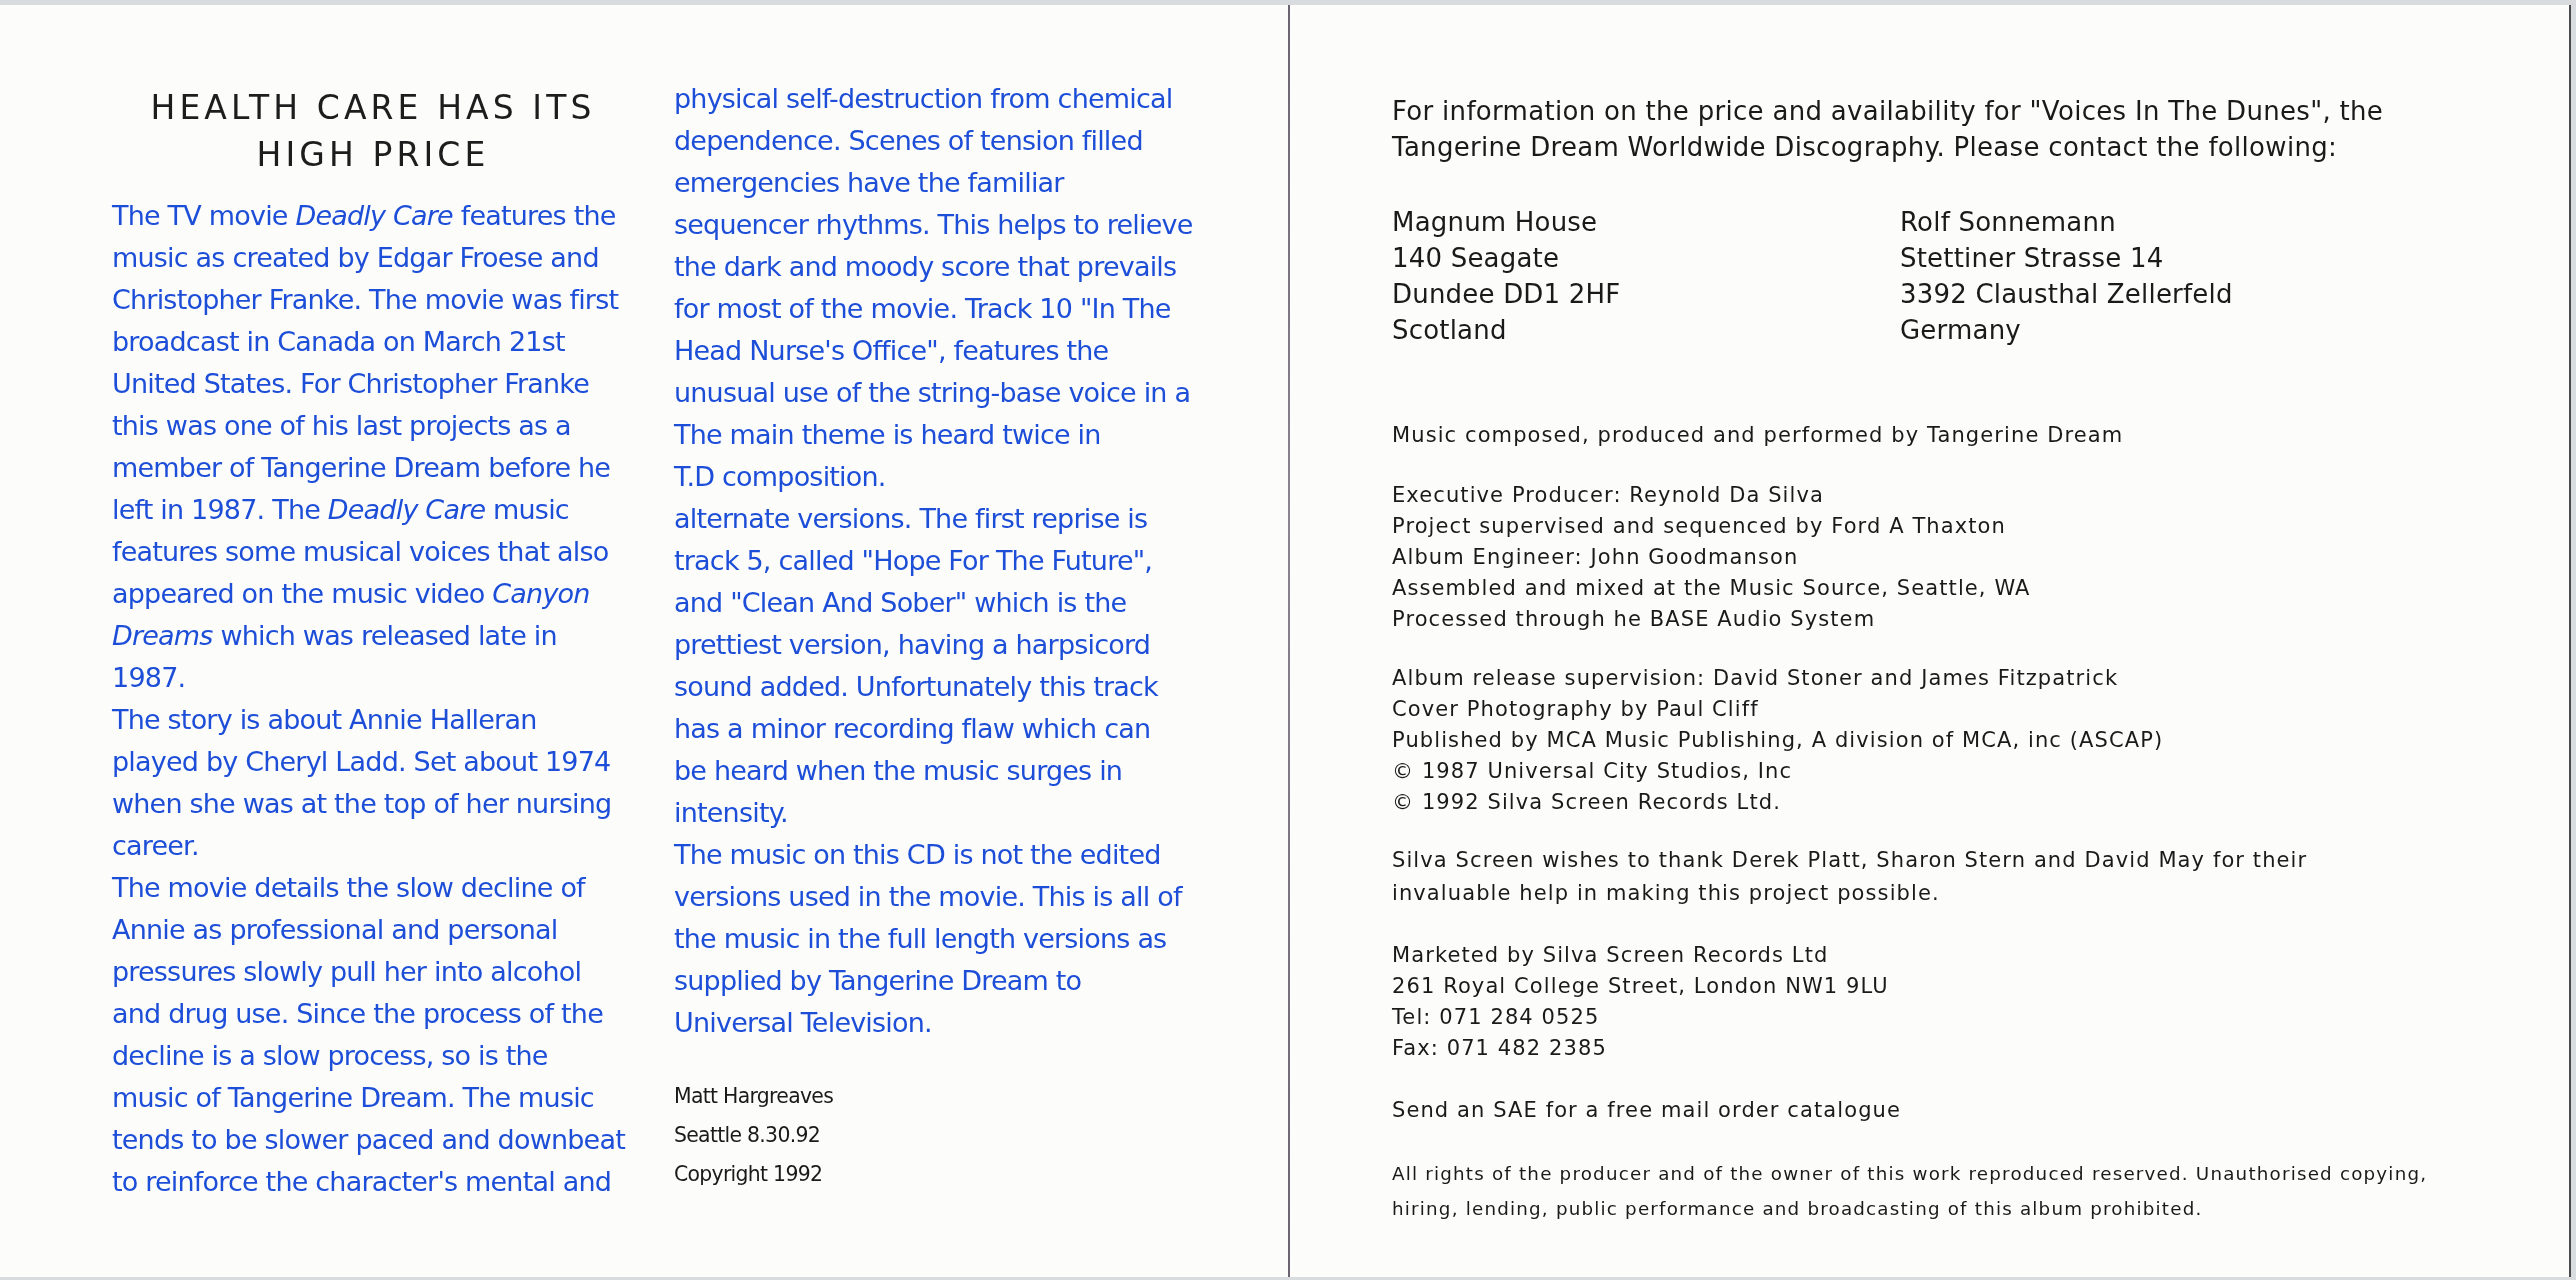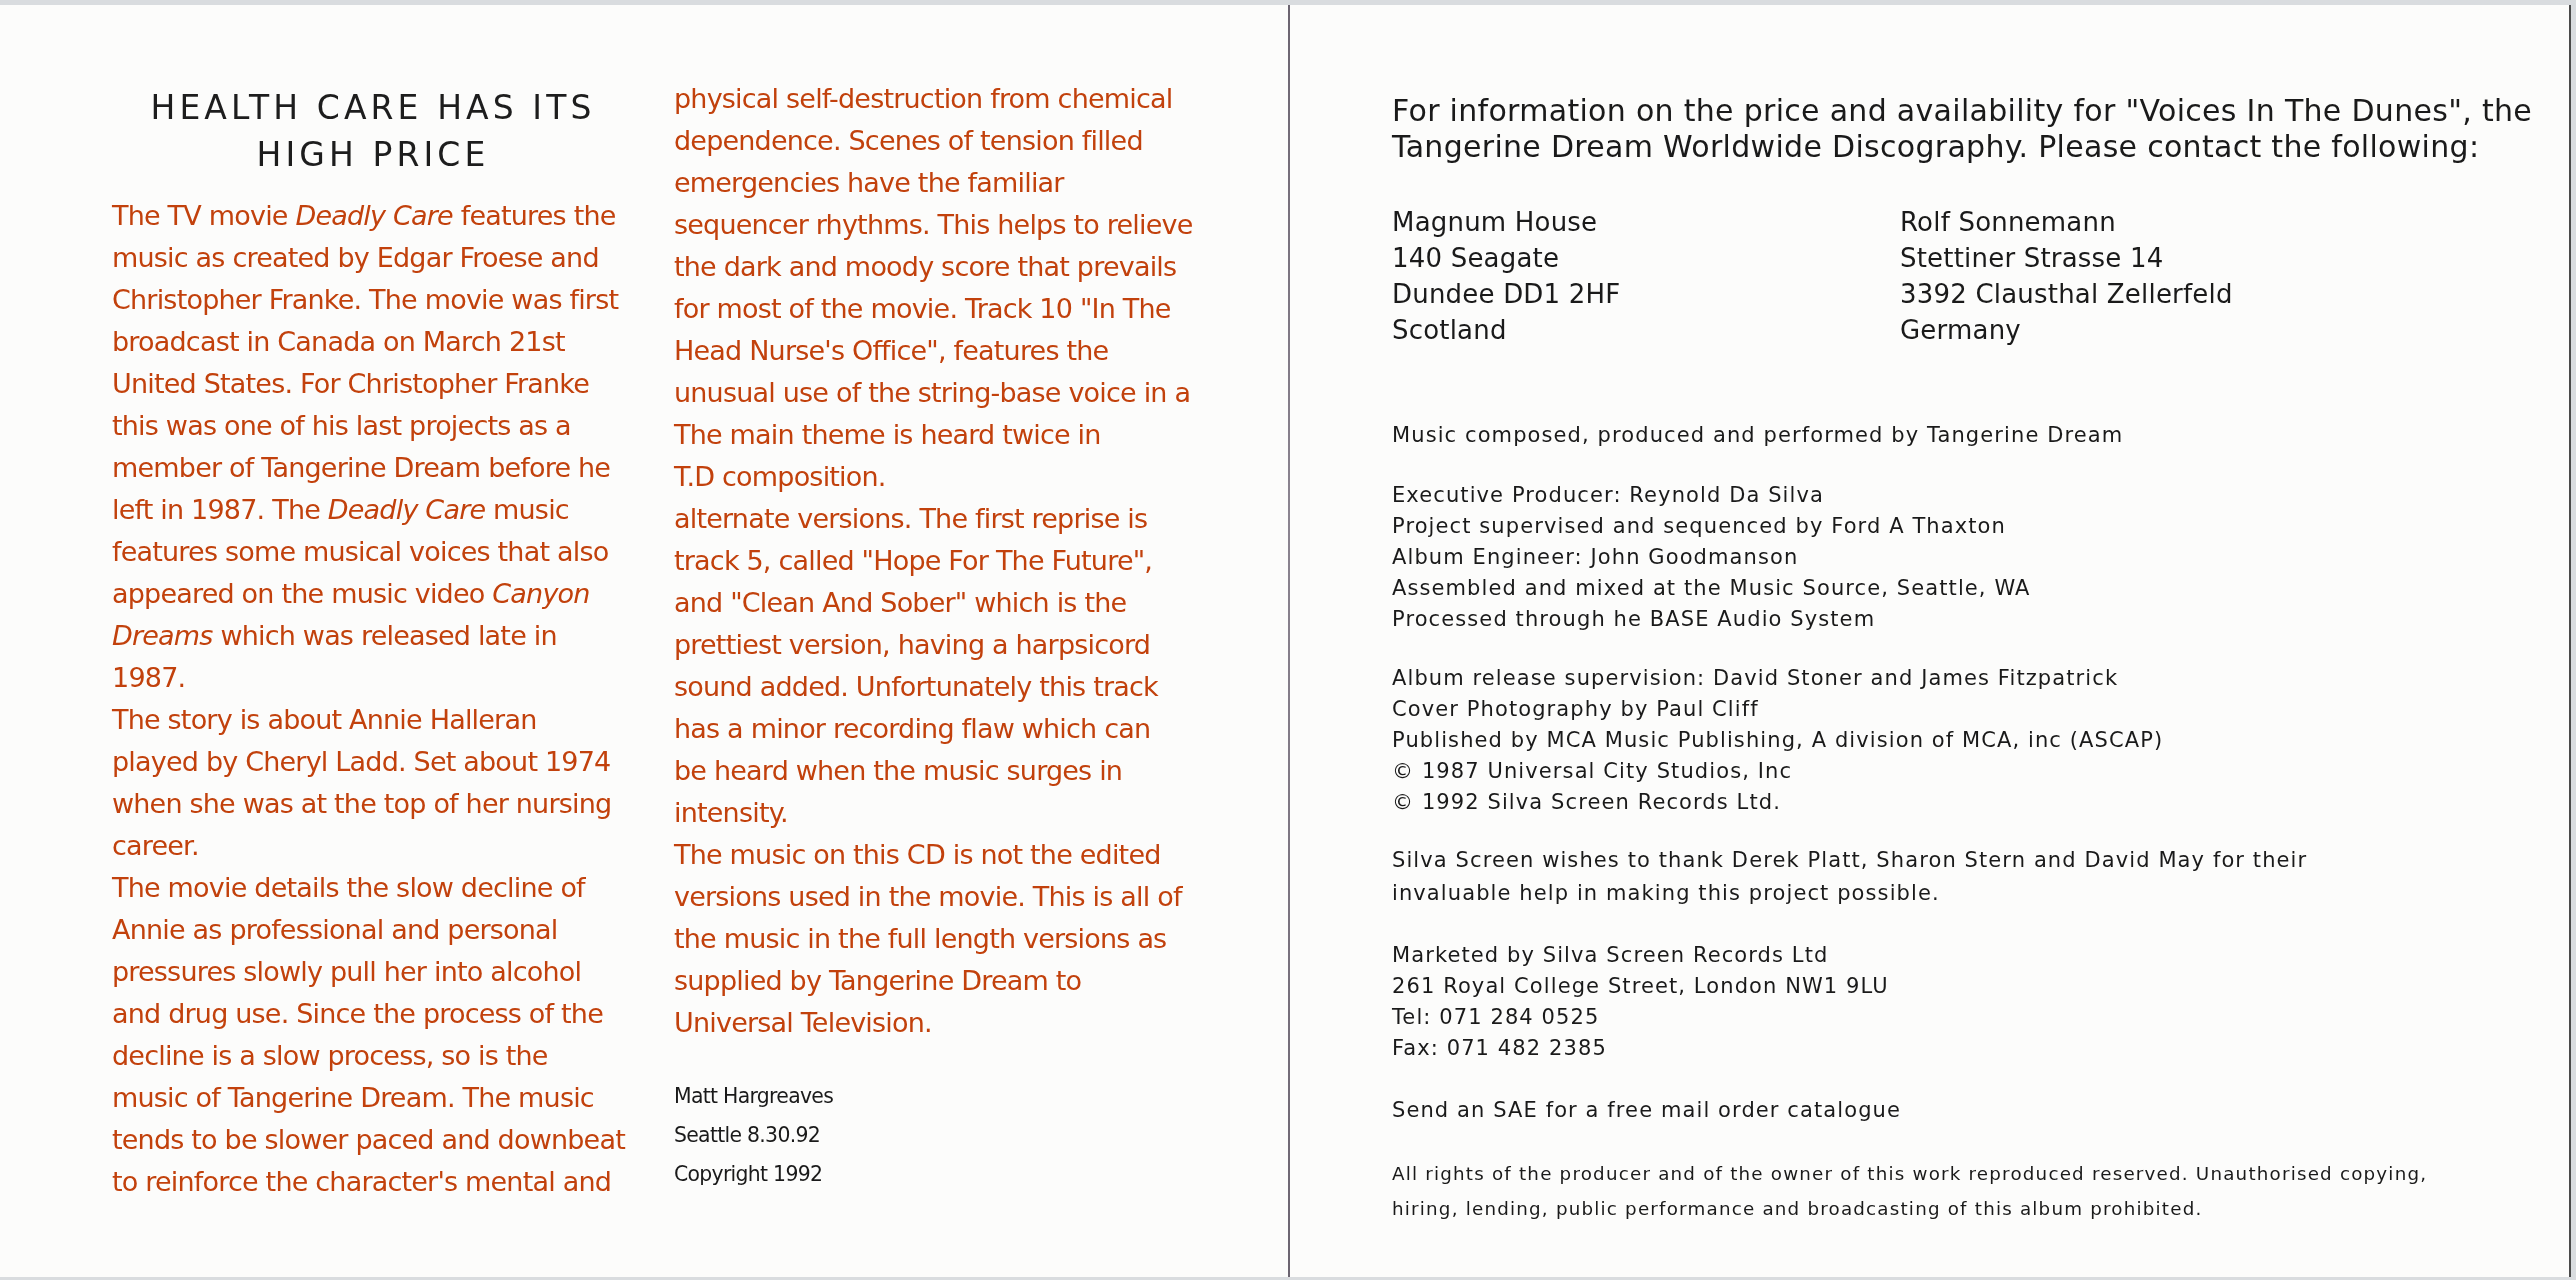--- a/index.html
+++ b/index.html
@@ -20,30 +20,30 @@
     background: linear-gradient(to bottom, #6b6470, #8b8490 40%, #6b6470);
   }
   .abs { position: absolute; }
   .heading {
     left: 112px; top: 76px; width: 516px; text-align: center;
     font-size: 33px; letter-spacing: 4.1px; line-height: 47px; font-weight: normal;
     font-family: "DejaVu Sans", sans-serif; color: #1d1d1d;
   }
   .body-text {
     font-size: 27px; line-height: 42px; letter-spacing: -0.8px;
-    font-family: "DejaVu Sans", sans-serif; color: #c2410c;
+    font-family: "DejaVu Sans", sans-serif; color: #1d4ed8;
     white-space: nowrap;
   }
   .col1 { left: 112px; top: 190px; }
   .col2 { left: 674px; top: 73px; }
   .line { display: block; height: 42px; }
   em { font-style: oblique; }
   .sig { left: 674px; font-size: 20.4px; line-height: 39px; letter-spacing: -0.7px; top: 1072px; white-space: nowrap; }
   .right { left: 1392px; }
-  .intro { top: 88px; font-size: 30px; line-height: 36px; letter-spacing: 0.3px; white-space: nowrap; }
+  .intro { top: 88px; font-size: 26px; line-height: 36px; letter-spacing: 0.3px; white-space: nowrap; }
   .addr { font-size: 26px; line-height: 36px; letter-spacing: 0.2px; white-space: nowrap; top: 199px; }
   .addr.b { left: 1900px; }
   .small { font-size: 21px; line-height: 31px; letter-spacing: 1.1px; white-space: nowrap; }
   .legal { font-size: 18.3px; line-height: 35px; letter-spacing: 1.2px; white-space: nowrap; top: 1151px; }
 </style>
 </head>
 <body>
 
 <div class="sheet">
 

